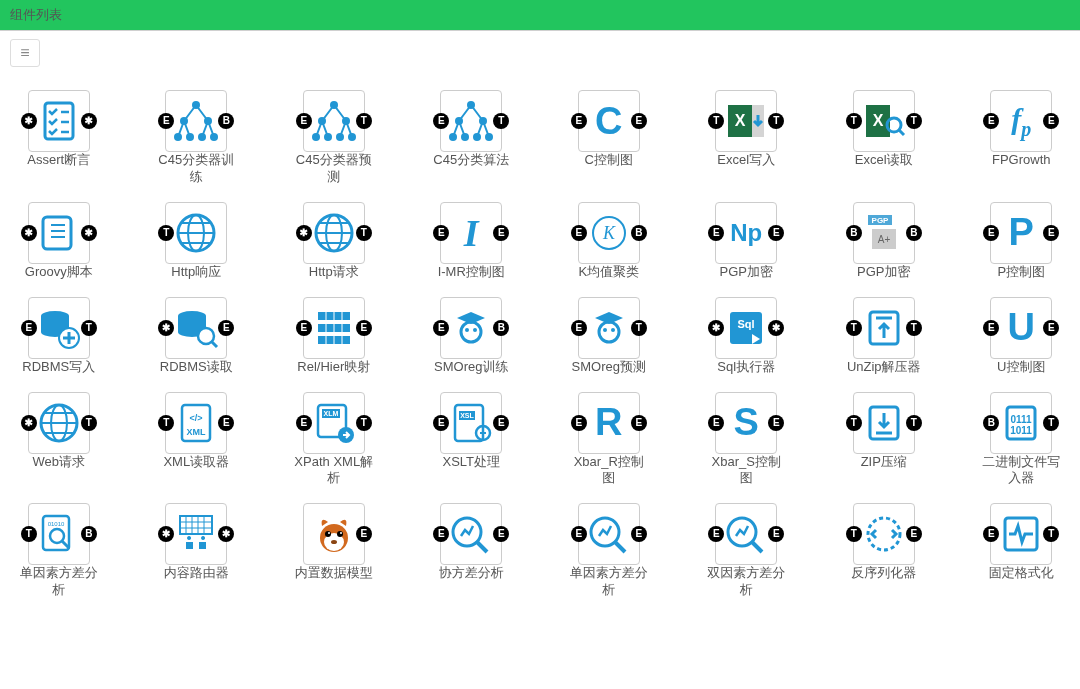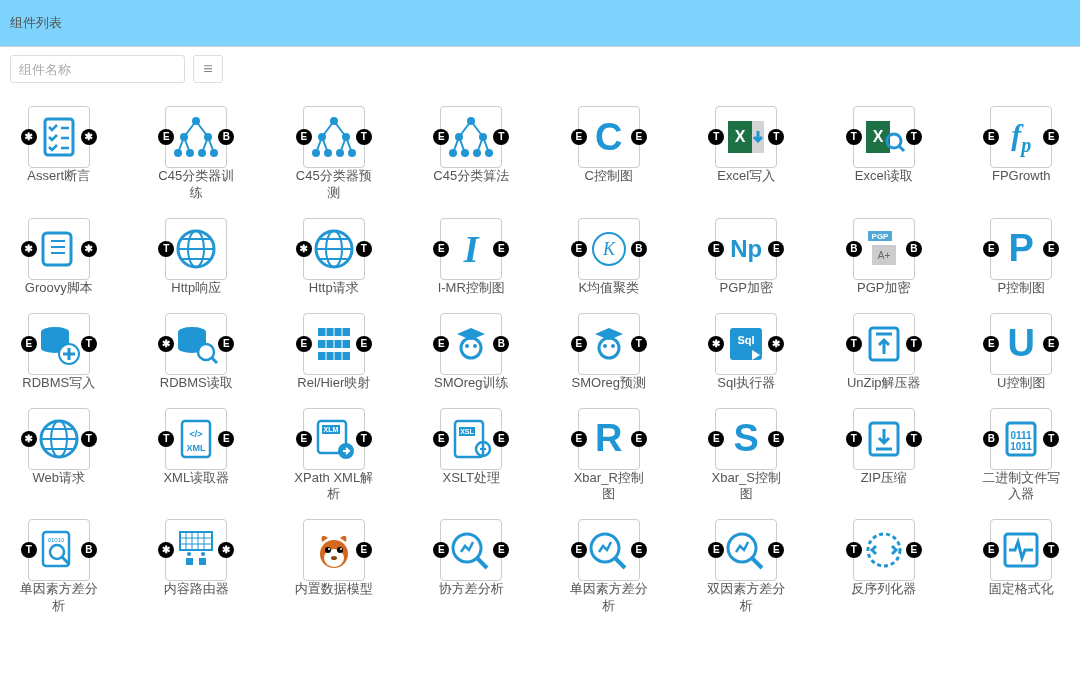--- a/index.html
+++ b/index.html
@@ -1,18 +1,18 @@
 <!DOCTYPE html>
 <html><head>
 <meta charset="utf-8">
 <style>
 * { margin: 0; padding: 0; box-sizing: border-box; }
 body { font-family: "Microsoft YaHei", Arial, sans-serif; font-size: 13px; color: #333; background: #fff; width: 1080px; overflow: hidden; }
 
-.panel-header { background: #7dd3fc; padding: 14px 10px; font-size: 13px; color: #555; border-bottom: 1px solid #d0d0d0; }
+.panel-header { background: #22c55e; padding: 6px 10px; font-size: 13px; color: #555; border-bottom: 1px solid #d0d0d0; }
 
 .toolbar { display: flex; gap: 8px; padding: 8px 10px; align-items: center; }
 .filter-input { width: 175px; height: 28px; border: 1px solid #ddd; border-radius: 3px; padding: 0 8px; font-size: 13px; color: #333; }
 .filter-input::placeholder { color: #aaa; }
 .menu-btn { width: 30px; height: 28px; border: 1px solid #ddd; border-radius: 3px; background: #fff; display: flex; align-items: center; justify-content: center; cursor: pointer; color: #888; }
 .spacer { flex: 1; }
 .search-box { display: flex; align-items: center; border: 1px solid #ddd; border-radius: 3px; height: 28px; padding: 0 10px; width: 145px; color: #888; cursor: pointer; gap: 8px; }
 .search-box svg { width: 14px; height: 14px; }
 .search-box span { font-size: 13px; }
 
@@ -30,21 +30,20 @@
 .ico-small { font-size: 24px; }
 </style>
 </head>
 <body>
 
 <div class="panel-header">
   <span>组件列表</span>
 </div>
 
 <div class="toolbar">
-  <input class="filter-input" placeholder="组件名称" style="">
   <div class="menu-btn">
     <span style="font-size:16px;">≡</span>
   </div>
   <div class="spacer"></div>
 </div>
 
 <div class="grid" id="grid">
     <div class="cell">
       <div class="icon-box">
         <div class="badge left">✱</div>

